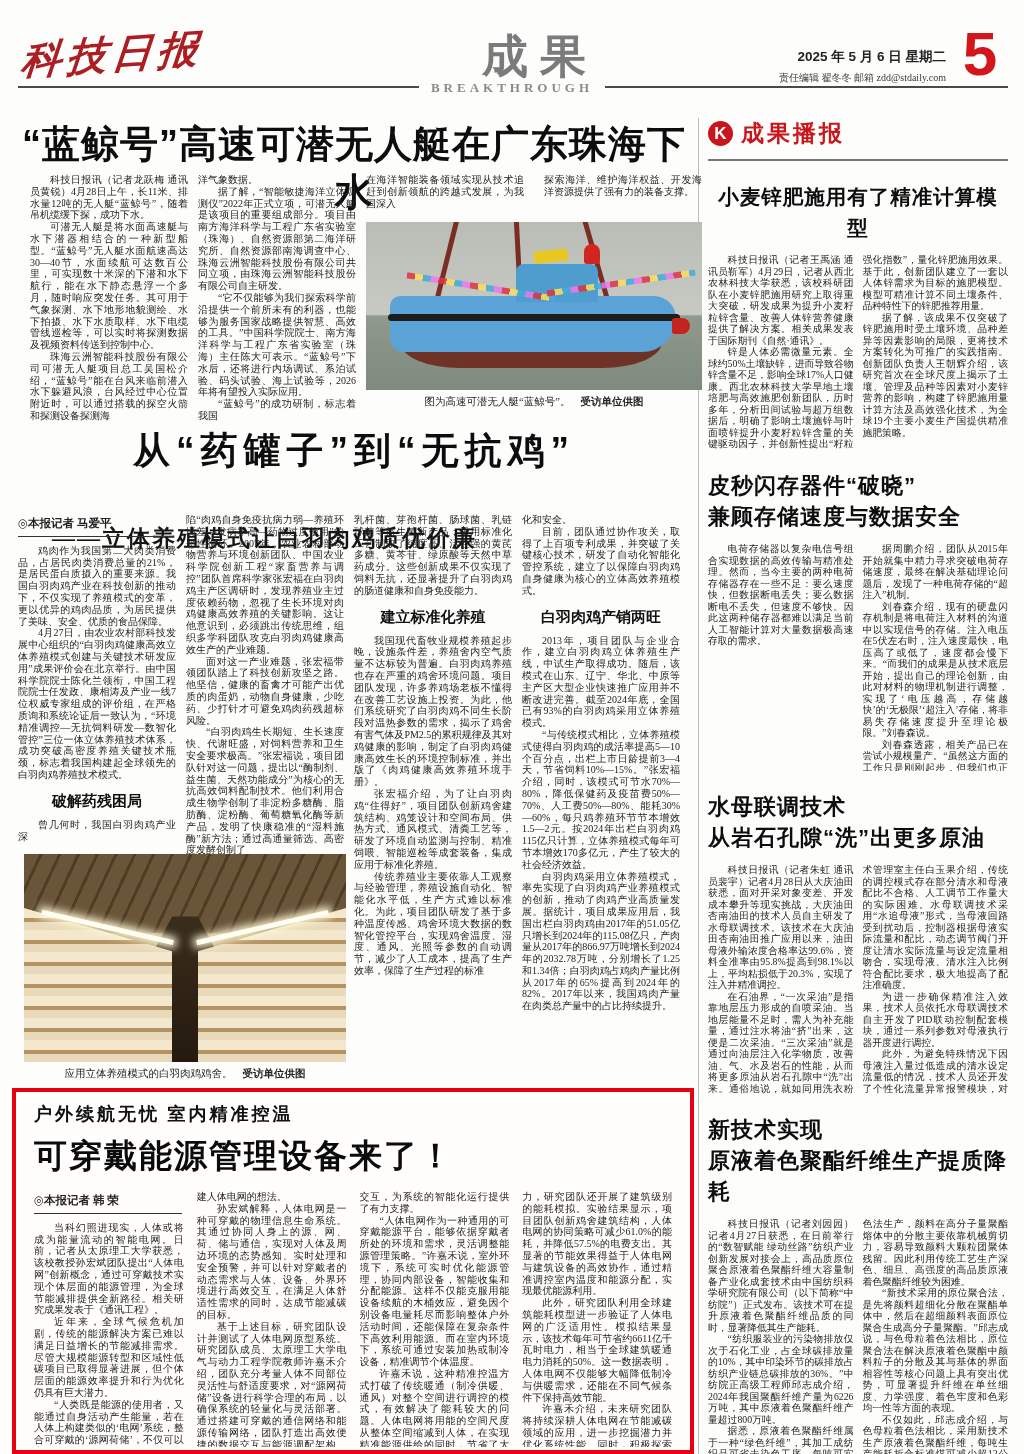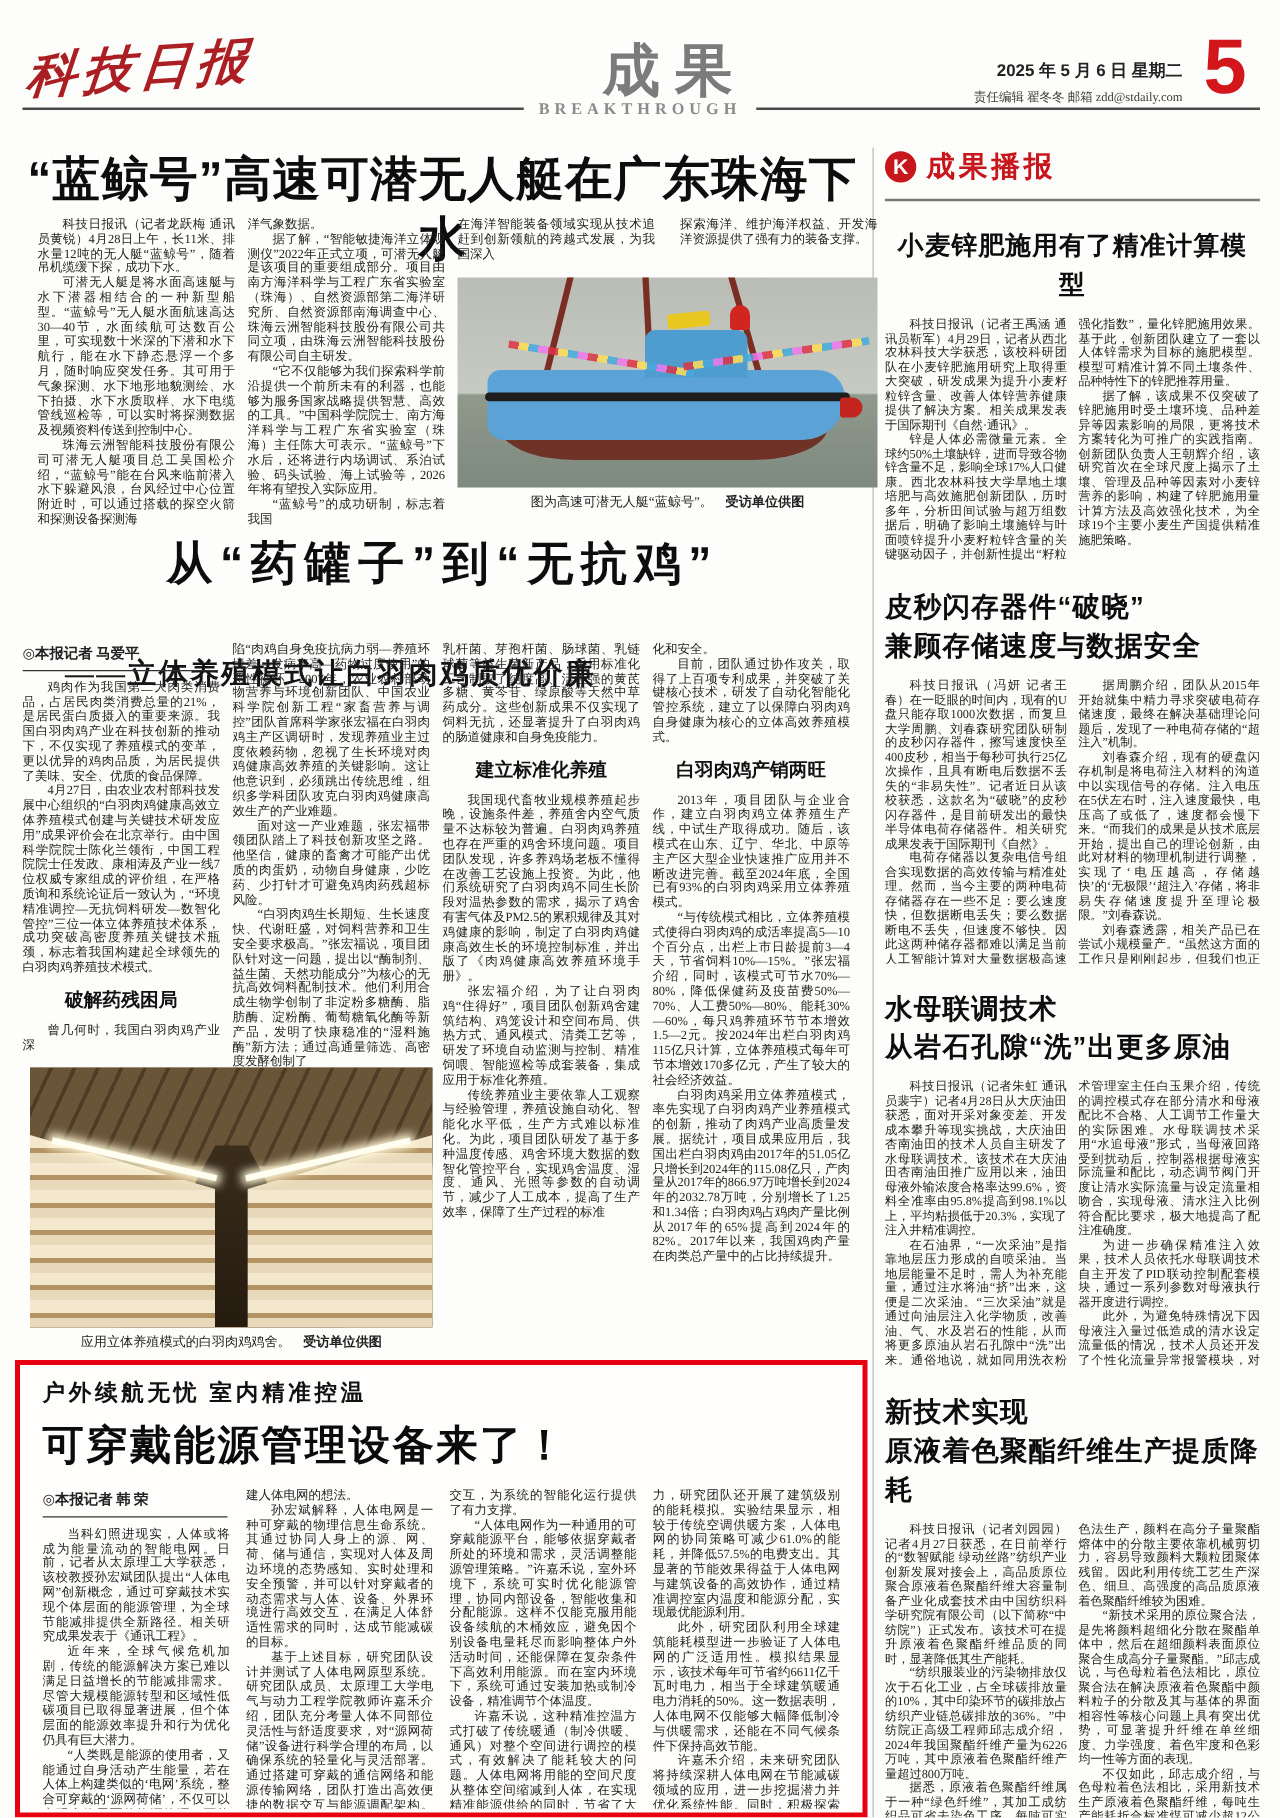--- a/index.html
+++ b/index.html
@@ -269,21 +269,21 @@
           <p class="para cont">建人体电网的想法。</p>
           <p class="para">孙宏斌解释，人体电网是一种可穿戴的物理信息生命系统。其通过协同人身上的源、网、荷、储与通信，实现对人体及周边环境的态势感知、实时处理和安全预警，并可以针对穿戴者的动态需求与人体、设备、外界环境进行高效交互，在满足人体舒适性需求的同时，达成节能减碳的目标。</p>
           <p class="para">基于上述目标，研究团队设计并测试了人体电网原型系统。研究团队成员、太原理工大学电气与动力工程学院教师许嘉禾介绍，团队充分考量人体不同部位灵活性与舒适度要求，对“源网荷储”设备进行科学合理的布局，以确保系统的轻量化与灵活部署。通过搭建可穿戴的通信网络和能源传输网络，团队打造出高效便捷的数据交互与能源调配架构。同时，借助开源电子原型平台Arduino作为微控制单元（MCU），实现了对人体电网系统的实时控制以及与穿戴者的高效</p>
         </div>
       <div class="w-col bodycol">
           <p class="para cont">交互，为系统的智能化运行提供了有力支撑。</p>
           <p class="para">“人体电网作为一种通用的可穿戴能源平台，能够依据穿戴者所处的环境和需求，灵活调整能源管理策略。”许嘉禾说，室外环境下，系统可实时优化能源管理，协同内部设备，智能收集和分配能源。这样不仅能克服用能设备续航的木桶效应，避免因个别设备电量耗尽而影响整体户外活动时间，还能保障在复杂条件下高效利用能源。而在室内环境下，系统可通过安装加热或制冷设备，精准调节个体温度。</p>
           <p class="para">许嘉禾说，这种精准控温方式打破了传统暖通（制冷供暖、通风）对整个空间进行调控的模式，有效解决了能耗较大的问题。人体电网将用能的空间尺度从整体空间缩减到人体，在实现精准能源供给的同时，节省了大量能量，为节能减排提供了新的思路。</p>
         </div>
       <div class="w-col bodycol">
-          <p class="para cont">力，研究团队还开展了建筑级别的能耗模拟。实验结果显示，相较于传统空调供暖方案，人体电网的协同策略可减少61.0%的能耗，并降低57.5%的电费支出。其显著的节能效果得益于人体电网与建筑设备的高效协作，通过精准调控室内温度和能源分配，实现最优能源利用。</p>
+          <p class="para cont">力，研究团队还开展了建筑级别的能耗模拟。实验结果显示，项目团队创新鸡舍建筑结构，人体电网的协同策略可减少61.0%的能耗，并降低57.5%的电费支出。其显著的节能效果得益于人体电网与建筑设备的高效协作，通过精准调控室内温度和能源分配，实现最优能源利用。</p>
           <p class="para">此外，研究团队利用全球建筑能耗模型进一步验证了人体电网的广泛适用性。模拟结果显示，该技术每年可节省约6611亿千瓦时电力，相当于全球建筑暖通电力消耗的50%。这一数据表明，人体电网不仅能够大幅降低制冷与供暖需求，还能在不同气候条件下保持高效节能。</p>
           <p class="para">许嘉禾介绍，未来研究团队将持续深耕人体电网在节能减碳领域的应用，进一步挖掘潜力并优化系统性能。同时，积极探索人体电网在极寒、极热、太空、高原等极端环境下的应用潜力。</p>
         </div>
     </div>
   </div>
 
   <div id="sidebar">
     <div id="bobao">
       <div id="bobao-logo">K</div>
       <div id="bobao-title">成果播报</div>
@@ -302,21 +302,20 @@
             <p class="para">据了解，该成果不仅突破了锌肥施用时受土壤环境、品种差异等因素影响的局限，更将技术方案转化为可推广的实践指南。创新团队负责人王朝辉介绍，该研究首次在全球尺度上揭示了土壤、管理及品种等因素对小麦锌营养的影响，构建了锌肥施用量计算方法及高效强化技术，为全球19个主要小麦生产国提供精准施肥策略。</p>
           </div>
       </div>
     </div>
 
     <div class="s-art">
       <div class="s-head">皮秒闪存器件“破晓”</div>
       <div class="s-head">兼顾存储速度与数据安全</div>
       <div class="s-body" style="height:228px">
         <div class="s-col">
-            <p class="para">科技日报讯（冯妍 记者王春）在一眨眼的时间内，现有的U盘只能存取1000次数据，而复旦大学周鹏、刘春森研究团队研制的皮秒闪存器件，擦写速度快至400皮秒，相当于每秒可执行25亿次操作，且具有断电后数据不丢失的“非易失性”。记者近日从该校获悉，这款名为“破晓”的皮秒闪存器件，是目前研发出的最快半导体电荷存储器件。相关研究成果发表于国际期刊《自然》。</p>
             <p class="para">电荷存储器以复杂电信号组合实现数据的高效传输与精准处理。然而，当今主要的两种电荷存储器存在一些不足：要么速度快，但数据断电丢失；要么数据断电不丢失，但速度不够快。因此这两种储存器都难以满足当前人工智能计算对大量数据极高速存取的需求。</p>
           </div>
         <div class="s-col">
             <p class="para">据周鹏介绍，团队从2015年开始就集中精力寻求突破电荷存储速度，最终在解决基础理论问题后，发现了一种电荷存储的“超注入”机制。</p>
             <p class="para">刘春森介绍，现有的硬盘闪存机制是将电荷注入材料的沟道中以实现信号的存储。注入电压在5伏左右时，注入速度最快，电压高了或低了，速度都会慢下来。“而我们的成果是从技术底层开始，提出自己的理论创新，由此对材料的物理机制进行调整，实现了‘电压越高，存储越快’的‘无极限’‘超注入’存储，将非易失存储速度提升至理论极限。”刘春森说。</p>
             <p class="para">刘春森透露，相关产品已在尝试小规模量产。“虽然这方面的工作只是刚刚起步，但我们也正同步推进产业化。”他说。闪存是国际科技巨头技术布局的基石，这一技术有望为我国在相关领域实现技术引领提供强有力支撑。</p>
           </div>
       </div>
     </div>
 

